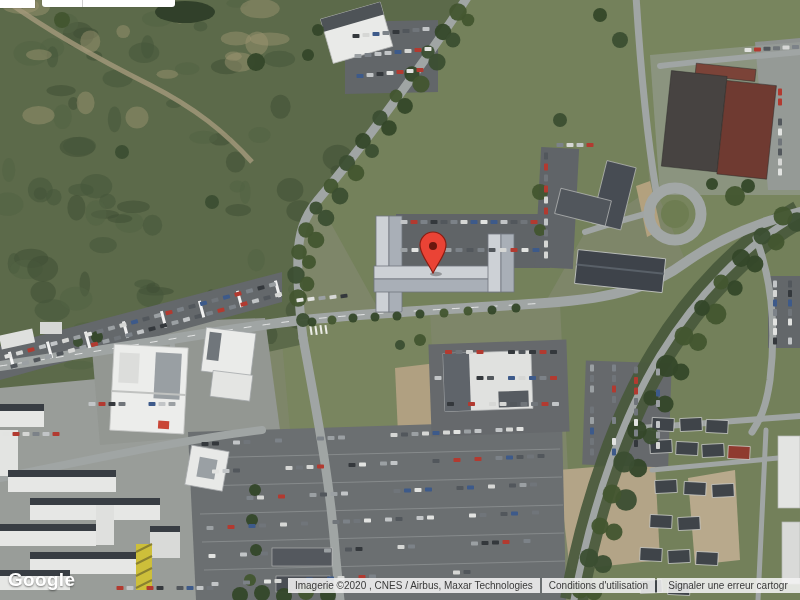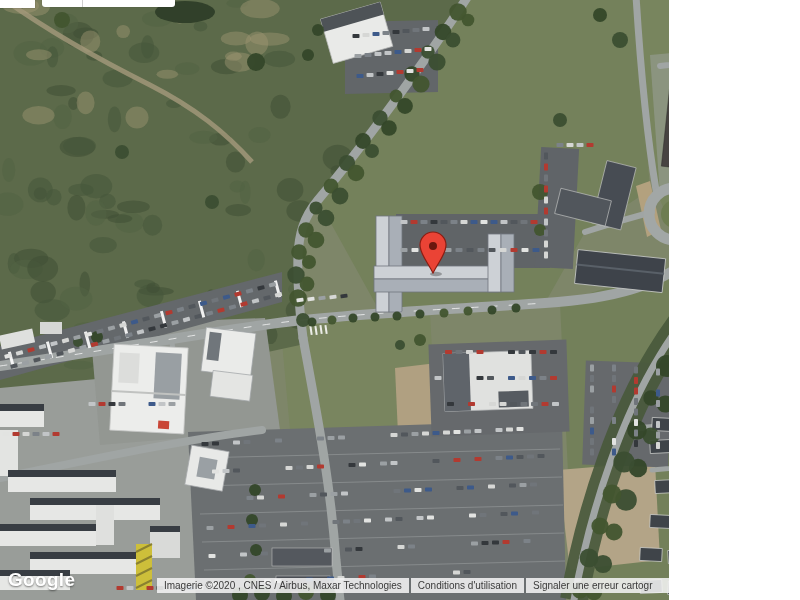--- a/index.html
+++ b/index.html
@@ -1,27 +1,27 @@
 <!DOCTYPE html>
 <html><head>
 <meta charset="utf-8">
 <style>
   html,body{margin:0;padding:0;}
   body{width:800px;height:600px;overflow:hidden;font-family:"Liberation Sans",sans-serif;}
-  .map-container{position:relative;width:669px;height:600px;background:#7e8669;overflow:hidden;}
+  .map-container{position:relative;width:800px;height:600px;background:#7e8669;overflow:hidden;}
   .map-canvas{position:absolute;left:0;top:0;display:block;}
   
   .frag-a{position:absolute;left:0;top:0;width:35px;height:8px;background:#ffffff;box-shadow:0 0 1px rgba(0,0,0,.4);}
   .frag-b{position:absolute;left:42px;top:0;width:133px;height:7px;background:#ffffff;border-radius:0 0 3px 3px;box-shadow:0 0 1px rgba(0,0,0,.35);}
   .frag-b .divider{position:absolute;left:40px;top:0;width:1px;height:100%;background:#cfcfcf;}
   
   .google-logo{position:absolute;left:8px;bottom:9px;font-size:19px;font-weight:700;color:#ffffff;letter-spacing:.3px;text-shadow:0 1px 2px rgba(0,0,0,.5);cursor:pointer;user-select:none;}
   
   .attribution{position:absolute;right:0;bottom:7px;display:flex;gap:2px;height:15px;font-size:10px;line-height:15px;color:#3a3a3a;white-space:nowrap;}
-  .attribution .seg{background:rgba(243,243,243,.88);padding:0 7px;}
+  .attribution .seg{background:rgba(243,243,243,.88);padding:0 7px;text-align:center;}
   .attribution .seg.link{cursor:pointer;}
   .attribution .seg.clipped{width:128px;overflow:hidden;padding-right:8px;}
 </style>
 </head>
 <body>
 
 <div class="map-container">
 
   <svg class="map-canvas" width="800" height="600" viewBox="0 0 800 600">
     <defs>

